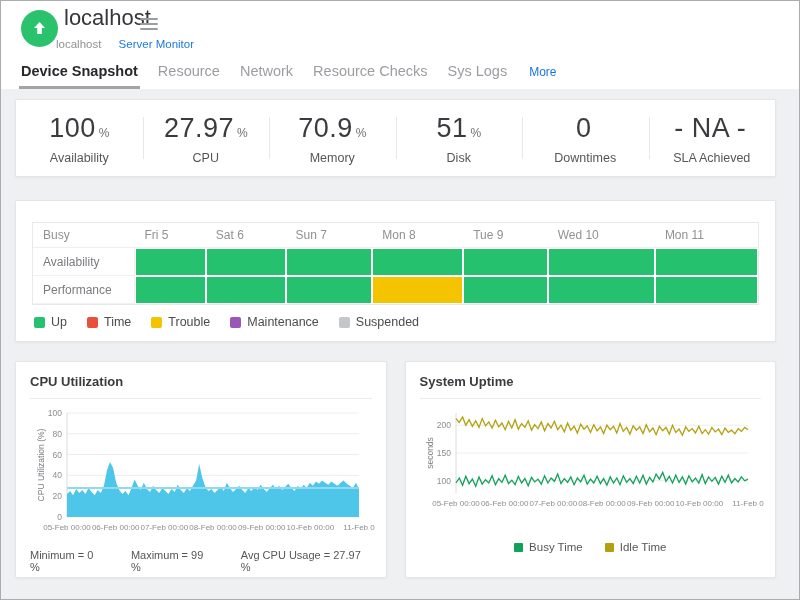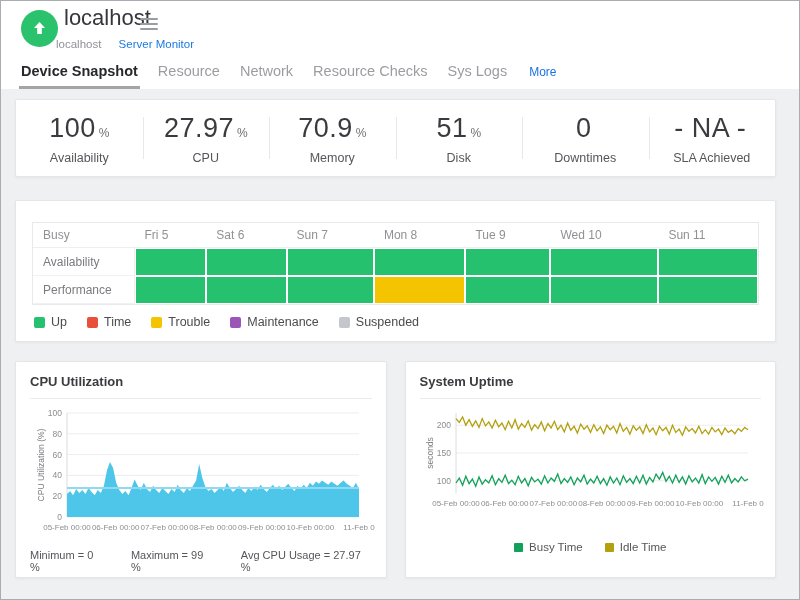--- a/index.html
+++ b/index.html
@@ -124,21 +124,21 @@
     <table class="heatmap">
       <thead>
           <tr class="hm-head" id="hm-head-row">
             <th>Busy</th>
             <th>Fri 5</th>
             <th>Sat 6</th>
             <th>Sun 7</th>
             <th>Mon 8</th>
             <th>Tue 9</th>
             <th>Wed 10</th>
-            <th>Sun 11</th>
+            <th>Mon 11</th>
           </tr>
         </thead>
       <tbody id="hm-body">
           <tr>
             <th class="hm-rowlabel">Availability</th>
             <td class="hm-cell" style="background:#25c16f"></td>
             <td class="hm-cell" style="background:#25c16f"></td>
             <td class="hm-cell" style="background:#25c16f"></td>
             <td class="hm-cell" style="background:#25c16f"></td>
             <td class="hm-cell" style="background:#25c16f"></td>

